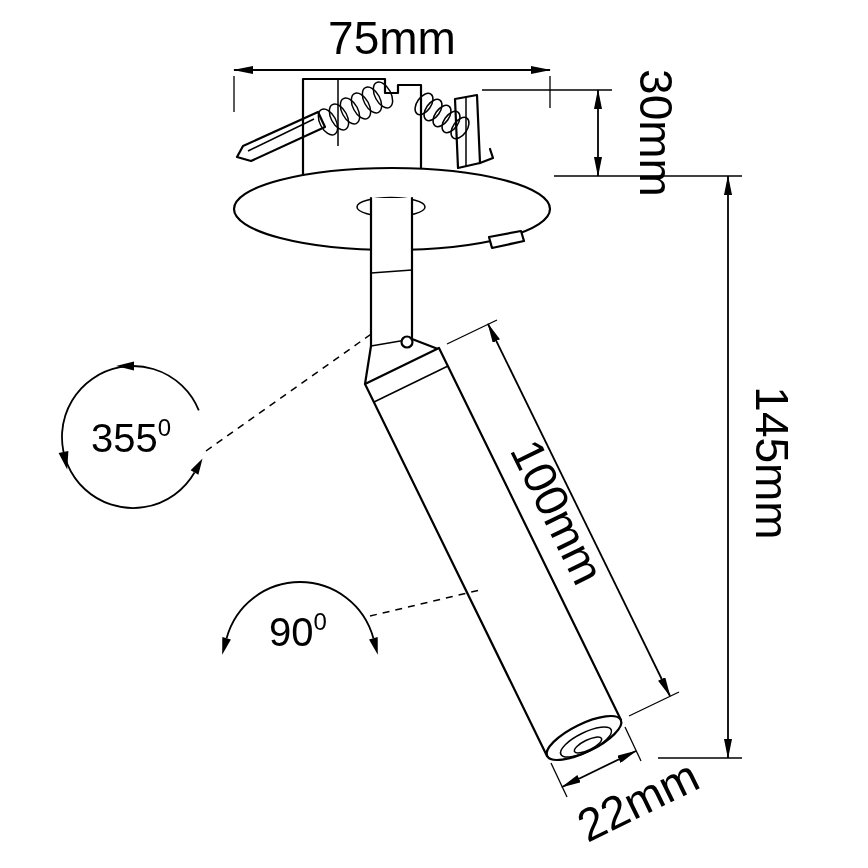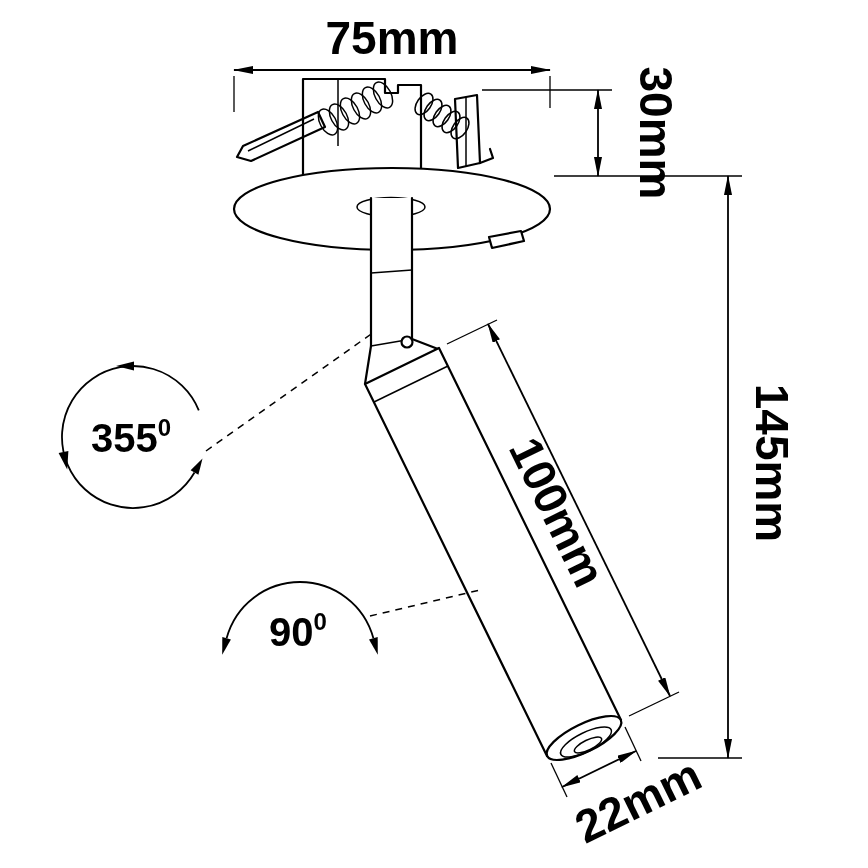--- a/index.html
+++ b/index.html
@@ -1,20 +1,19 @@
 <!DOCTYPE html>
 <html><head>
 <meta charset="utf-8">
 <style>
   html, body { margin: 0; padding: 0; background: #ffffff; }
   .stage {
     width: 868px; height: 864px; position: relative;
     background: #ffffff; overflow: hidden;
     font-family: "Liberation Sans", "DejaVu Sans", sans-serif;
-    font-weight: bold;
   }
   svg { display: block; }
   svg text {
     font-family: "Liberation Sans", "DejaVu Sans", sans-serif;
     fill: #000;
   }
   .ln   { stroke: #000; stroke-width: 2.2; fill: none; stroke-linecap: round; stroke-linejoin: round; }
   .lnw  { stroke: #000; stroke-width: 2.2; fill: #fff; stroke-linejoin: round; }
   .thin { stroke: #000; stroke-width: 1.5; fill: none; }
   .dim  { stroke: #000; stroke-width: 1.8; fill: none; }

